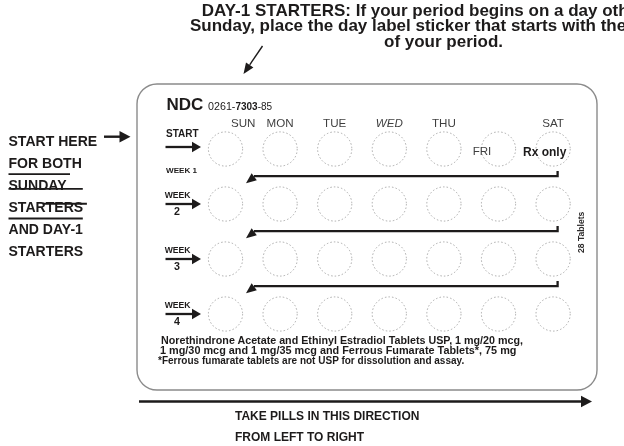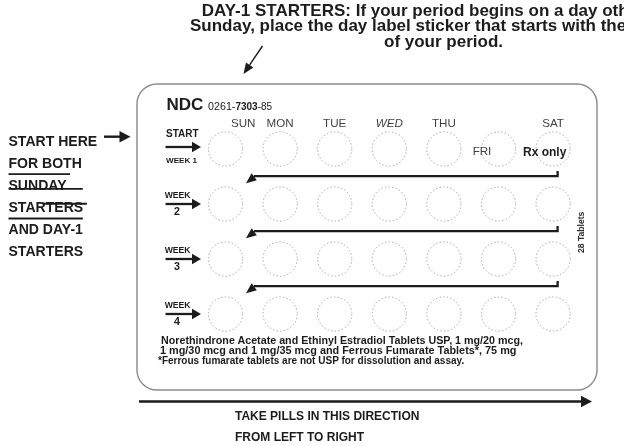--- a/index.html
+++ b/index.html
@@ -96,21 +96,21 @@
 <span style="position:absolute;left:195.5px;width:60px;text-align:right;">SUN</span>
 <span style="position:absolute;left:250.1px;width:60px;text-align:center;">MON</span>
 <span style="position:absolute;left:304.7px;width:60px;text-align:center;">TUE</span>
 <span style="position:absolute;left:359.3px;width:60px;text-align:center;font-style:italic;">WED</span>
 <span style="position:absolute;left:432px;width:60px;text-align:left;">THU</span>
 <span style="position:absolute;left:452px;width:60px;text-align:center;margin-top:28px;">FRI</span>
 <span style="position:absolute;left:523.1px;width:60px;text-align:center;">SAT</span>
 </div>
 
 <div class="abs b" id="wk1a" style="left:166px;top:128.5px;font-size:10px;line-height:10.9px;">START</div>
-<div class="abs b" id="wk1b" style="left:166px;top:157px;font-size:8.1px;line-height:8.1px;">WEEK 1</div>
+<div class="abs b" id="wk1b" style="left:166px;top:167px;font-size:8.1px;line-height:8.1px;">WEEK 1</div>
 <div class="abs b" id="wk2a" style="left:164.7px;top:191.1px;font-size:8.65px;line-height:8.65px;">WEEK</div>
 <div class="abs b" id="wk2b" style="left:174px;top:206.2px;font-size:10.7px;line-height:10.7px;">2</div>
 <div class="abs b" id="wk3a" style="left:164.7px;top:246.1px;font-size:8.65px;line-height:8.65px;">WEEK</div>
 <div class="abs b" id="wk3b" style="left:174px;top:261.2px;font-size:10.7px;line-height:10.7px;">3</div>
 <div class="abs b" id="wk4a" style="left:164.7px;top:301.1px;font-size:8.65px;line-height:8.65px;">WEEK</div>
 <div class="abs b" id="wk4b" style="left:174px;top:316.2px;font-size:10.7px;line-height:10.7px;">4</div>
 
 <div class="abs b" id="pt1" style="left:161px;top:335.3px;font-size:10.6px;line-height:10.6px;transform:scaleX(1.012);transform-origin:left top;">Norethindrone Acetate and Ethinyl Estradiol Tablets USP, 1 mg/20 mcg,</div>
 <div class="abs b" id="pt2" style="left:160px;top:345.3px;font-size:10.6px;line-height:10.6px;transform:scaleX(1.025);transform-origin:left top;">1 mg/30 mcg and 1 mg/35 mcg and Ferrous Fumarate Tablets*, 75 mg</div>
 <div class="abs b" id="pt3" style="left:157.5px;top:355.4px;font-size:10.6px;line-height:10.6px;transform:scaleX(0.945);transform-origin:left top;">*Ferrous fumarate tablets are not USP for dissolution and assay.</div>

